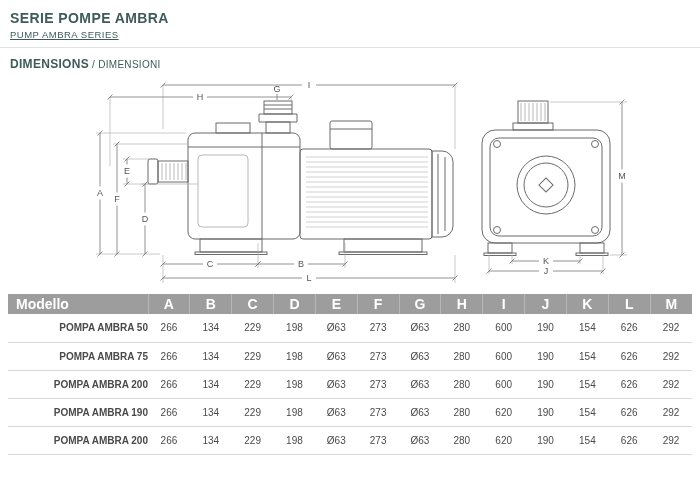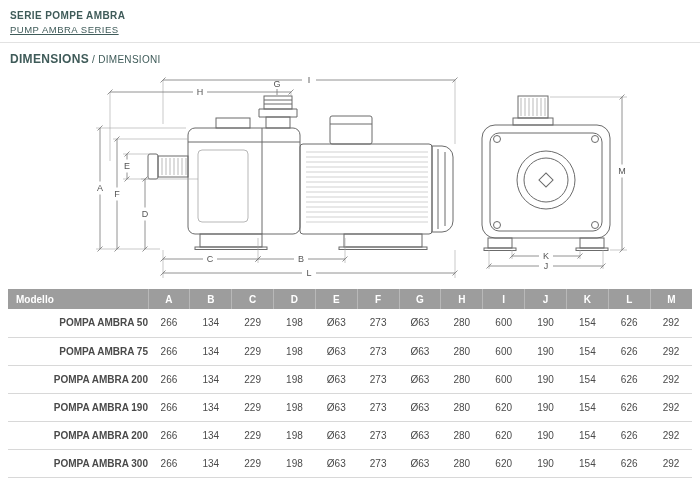--- a/index.html
+++ b/index.html
@@ -6,35 +6,35 @@
   html,body { background:#fff; }
   body {
     width:700px; height:492px;
     font-family:"Liberation Sans", sans-serif;
     color:#4a4a4a;
     overflow:hidden;
   }
   .page { width:700px; height:492px; position:relative; }
 
   .header { padding:10px 10px 0 10px; }
-  .title { font-size:10px; font-weight:700; color:var(--accent,#3f5b59); letter-spacing:.4px; }
+  .title { font-size:14px; font-weight:700; color:var(--accent,#3f5b59); letter-spacing:.4px; }
   .subtitle { font-size:9.5px; font-weight:400; color:var(--accent,#3f5b59); letter-spacing:.5px; margin-top:3px;text-decoration:underline; }
   .divider { border-top:1px solid #e2e2e2; margin-top:7px; }
 
   .section-title { margin:9px 0 0 10px; font-size:12px; font-weight:700; color:var(--accent,#3f5b59); letter-spacing:.3px; }
   .section-title .en { font-size:10px; font-weight:400; margin-left:3px; }
 
   .drawing { position:relative; width:700px; height:223px; }
   .drawing svg { display:block; }
   .drawing text { font-family:"Liberation Sans", sans-serif; font-size:9px; fill:#555; }
 
   table { width:684px; margin:0 8px; border-collapse:collapse; table-layout:fixed; }
   thead th {
     background:var(--table-header-bg,#9d9d9d); color:#fff;
-    font-size:10px; font-weight:700; height:20px; text-align:center;
+    font-size:14px; font-weight:700; height:20px; text-align:center;
   }
   thead th.model-col { width:140px; text-align:left; padding-left:8px; font-weight:700; }
   thead th + th { border-left:1px solid rgba(255,255,255,.28); }
   tbody td {
     height:28px; font-size:10px; text-align:center;
     color:#4a4a4a; border-bottom:1px solid #d8d8d8; background:#fff;
   }
   tbody td.model-cell { text-align:right; padding-left:8px; font-weight:700; color:#4a4a4a; }
 </style>
 </head>
@@ -337,32 +337,16 @@
           <td>Ø63</td>
           <td>273</td>
           <td>Ø63</td>
           <td>280</td>
           <td>620</td>
           <td>190</td>
           <td>154</td>
           <td>626</td>
           <td>292</td>
         </tr>
-        <tr>
-          <td class="model-cell">POMPA AMBRA 300</td>
-          <td>266</td>
-          <td>134</td>
-          <td>229</td>
-          <td>198</td>
-          <td>Ø63</td>
-          <td>273</td>
-          <td>Ø63</td>
-          <td>280</td>
-          <td>620</td>
-          <td>190</td>
-          <td>154</td>
-          <td>626</td>
-          <td>292</td>
-        </tr>
       </tbody>
   </table>
 
 </div>
 
 </body></html>

